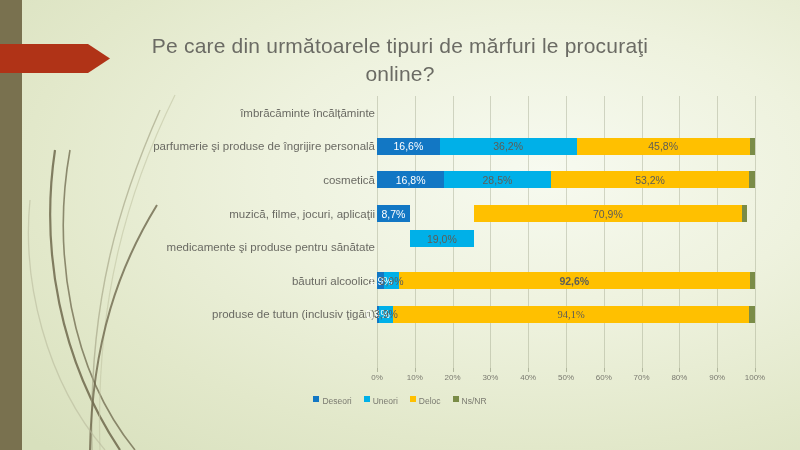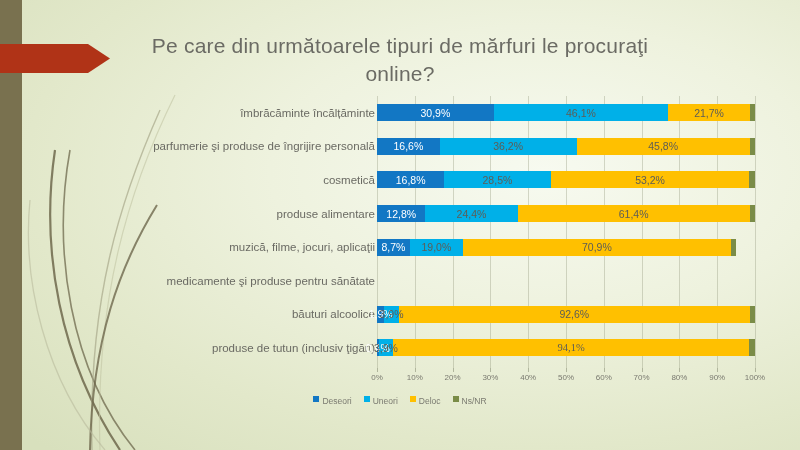--- a/index.html
+++ b/index.html
@@ -120,32 +120,20 @@
         <div class="gl" style="left: 189px;"></div>
         <div class="gl" style="left: 226.8px;"></div>
         <div class="gl" style="left: 264.6px;"></div>
         <div class="gl" style="left: 302.4px;"></div>
         <div class="gl" style="left: 340.2px;"></div>
         <div class="gl" style="left: 378px;"></div>
       </div>
     <div class="rows">
         <div class="row">
           <div class="cat">îmbrăcăminte încălțăminte</div>
-          <div class="bar">
-            <div class="seg s0" style="width: 116.802px; background: rgb(18, 119, 196);">
-              <span>30,9%</span>
-            </div>
-            <div class="seg s1" style="width: 174.258px; background: rgb(0, 176, 232);">
-              <span>46,1%</span>
-            </div>
-            <div class="seg s2" style="width: 82.026px; background: rgb(255, 192, 0);">
-              <span>21,7%</span>
-            </div>
-            <div class="seg s3" style="width: 4.914px; background: rgb(122, 140, 71);"></div>
-          </div>
         </div>
         <div class="row">
           <div class="cat">parfumerie şi produse de îngrijire personală</div>
           <div class="bar">
             <div class="seg s0" style="width: 62.748px; background: rgb(18, 119, 196);">
               <span>16,6%</span>
             </div>
             <div class="seg s1" style="width: 136.836px; background: rgb(0, 176, 232);">
               <span>36,2%</span>
             </div>
@@ -164,62 +152,47 @@
             <div class="seg s1" style="width: 107.73px; background: rgb(0, 176, 232);">
               <span>28,5%</span>
             </div>
             <div class="seg s2" style="width: 201.096px; background: rgb(255, 192, 0);">
               <span>53,2%</span>
             </div>
             <div class="seg s3" style="width: 5.67px; background: rgb(122, 140, 71);"></div>
           </div>
         </div>
         <div class="row">
-          <div class="cat">produse alimentare</div>
-          <div class="bar">
-            <div class="seg s0" style="width: 48.384px; background: rgb(18, 119, 196);">
-              <span>12,8%</span>
-            </div>
-            <div class="seg s1" style="width: 92.232px; background: rgb(0, 176, 232);">
-              <span>24,4%</span>
-            </div>
-            <div class="seg s2" style="width: 232.092px; background: rgb(255, 192, 0);">
-              <span>61,4%</span>
-            </div>
-            <div class="seg s3" style="width: 5.292px; background: rgb(122, 140, 71);"></div>
-          </div>
-        </div>
-        <div class="row">
           <div class="cat">muzică, filme, jocuri, aplicaţii</div>
           <div class="bar">
             <div class="seg s0" style="width: 32.886px; background: rgb(18, 119, 196);">
               <span>8,7%</span>
             </div>
-            <div class="seg s1" style="width: 53px; background: rgb(0, 176, 232);">
+            <div class="seg s1" style="width: 64px; background: rgb(0, 176, 232); margin-top: 25px;">
               <span>19,0%</span>
             </div>
             <div class="seg s2" style="width: 268.002px; background: rgb(255, 192, 0);">
               <span>70,9%</span>
             </div>
             <div class="seg s3" style="width: 5.292px; background: rgb(122, 140, 71);"></div>
           </div>
         </div>
         <div class="row">
           <div class="cat">medicamente şi produse pentru sănătate</div>
         </div>
         <div class="row">
           <div class="cat">băuturi alcoolice</div>
           <div class="bar">
             <div class="seg s0" style="width: 7.182px; background: rgb(18, 119, 196);">
               <span>1,9%</span>
             </div>
             <div class="seg s1" style="width: 14.742px; background: rgb(0, 176, 232);">
               <span>3,9%</span>
             </div>
-            <div class="seg s2" style="width: 395px; background: rgb(255, 192, 0);">
+            <div class="seg s2" style="width: 395px; background: rgb(255, 192, 0); font-weight: bold;">
               <span>92,6%</span>
             </div>
             <div class="seg s3" style="width: 6.048px; background: rgb(122, 140, 71);"></div>
           </div>
         </div>
         <div class="row">
           <div class="cat">produse de tutun (inclusiv ţigări)</div>
           <div class="bar">
             <div class="seg s0" style="width: 1.512px; background: rgb(18, 119, 196);">
               <span>0,4%</span>

